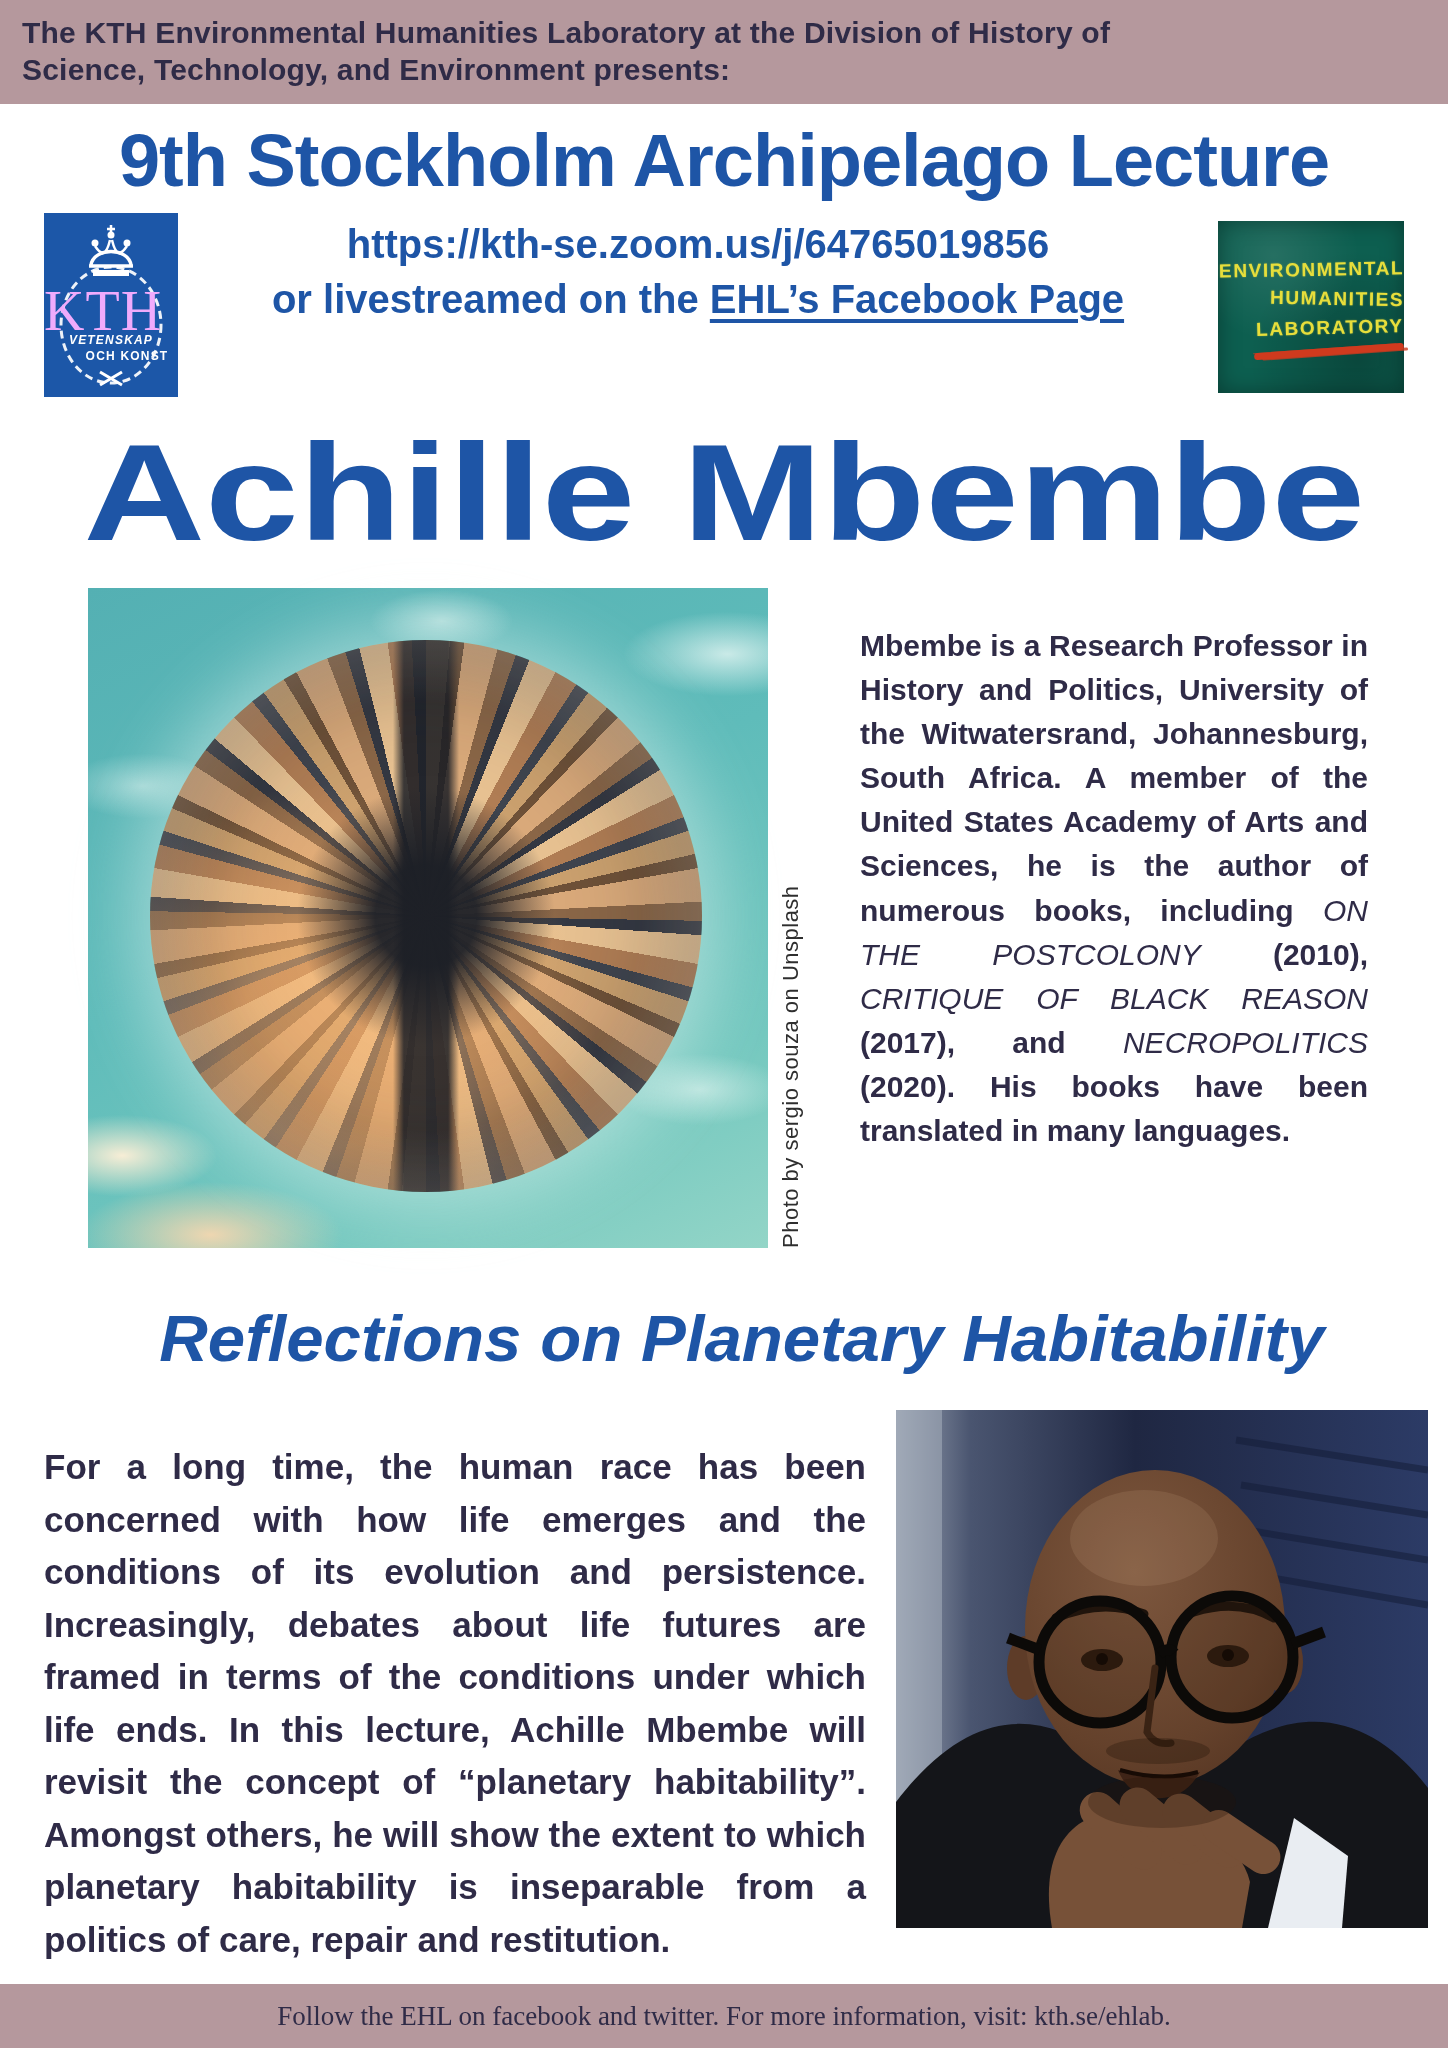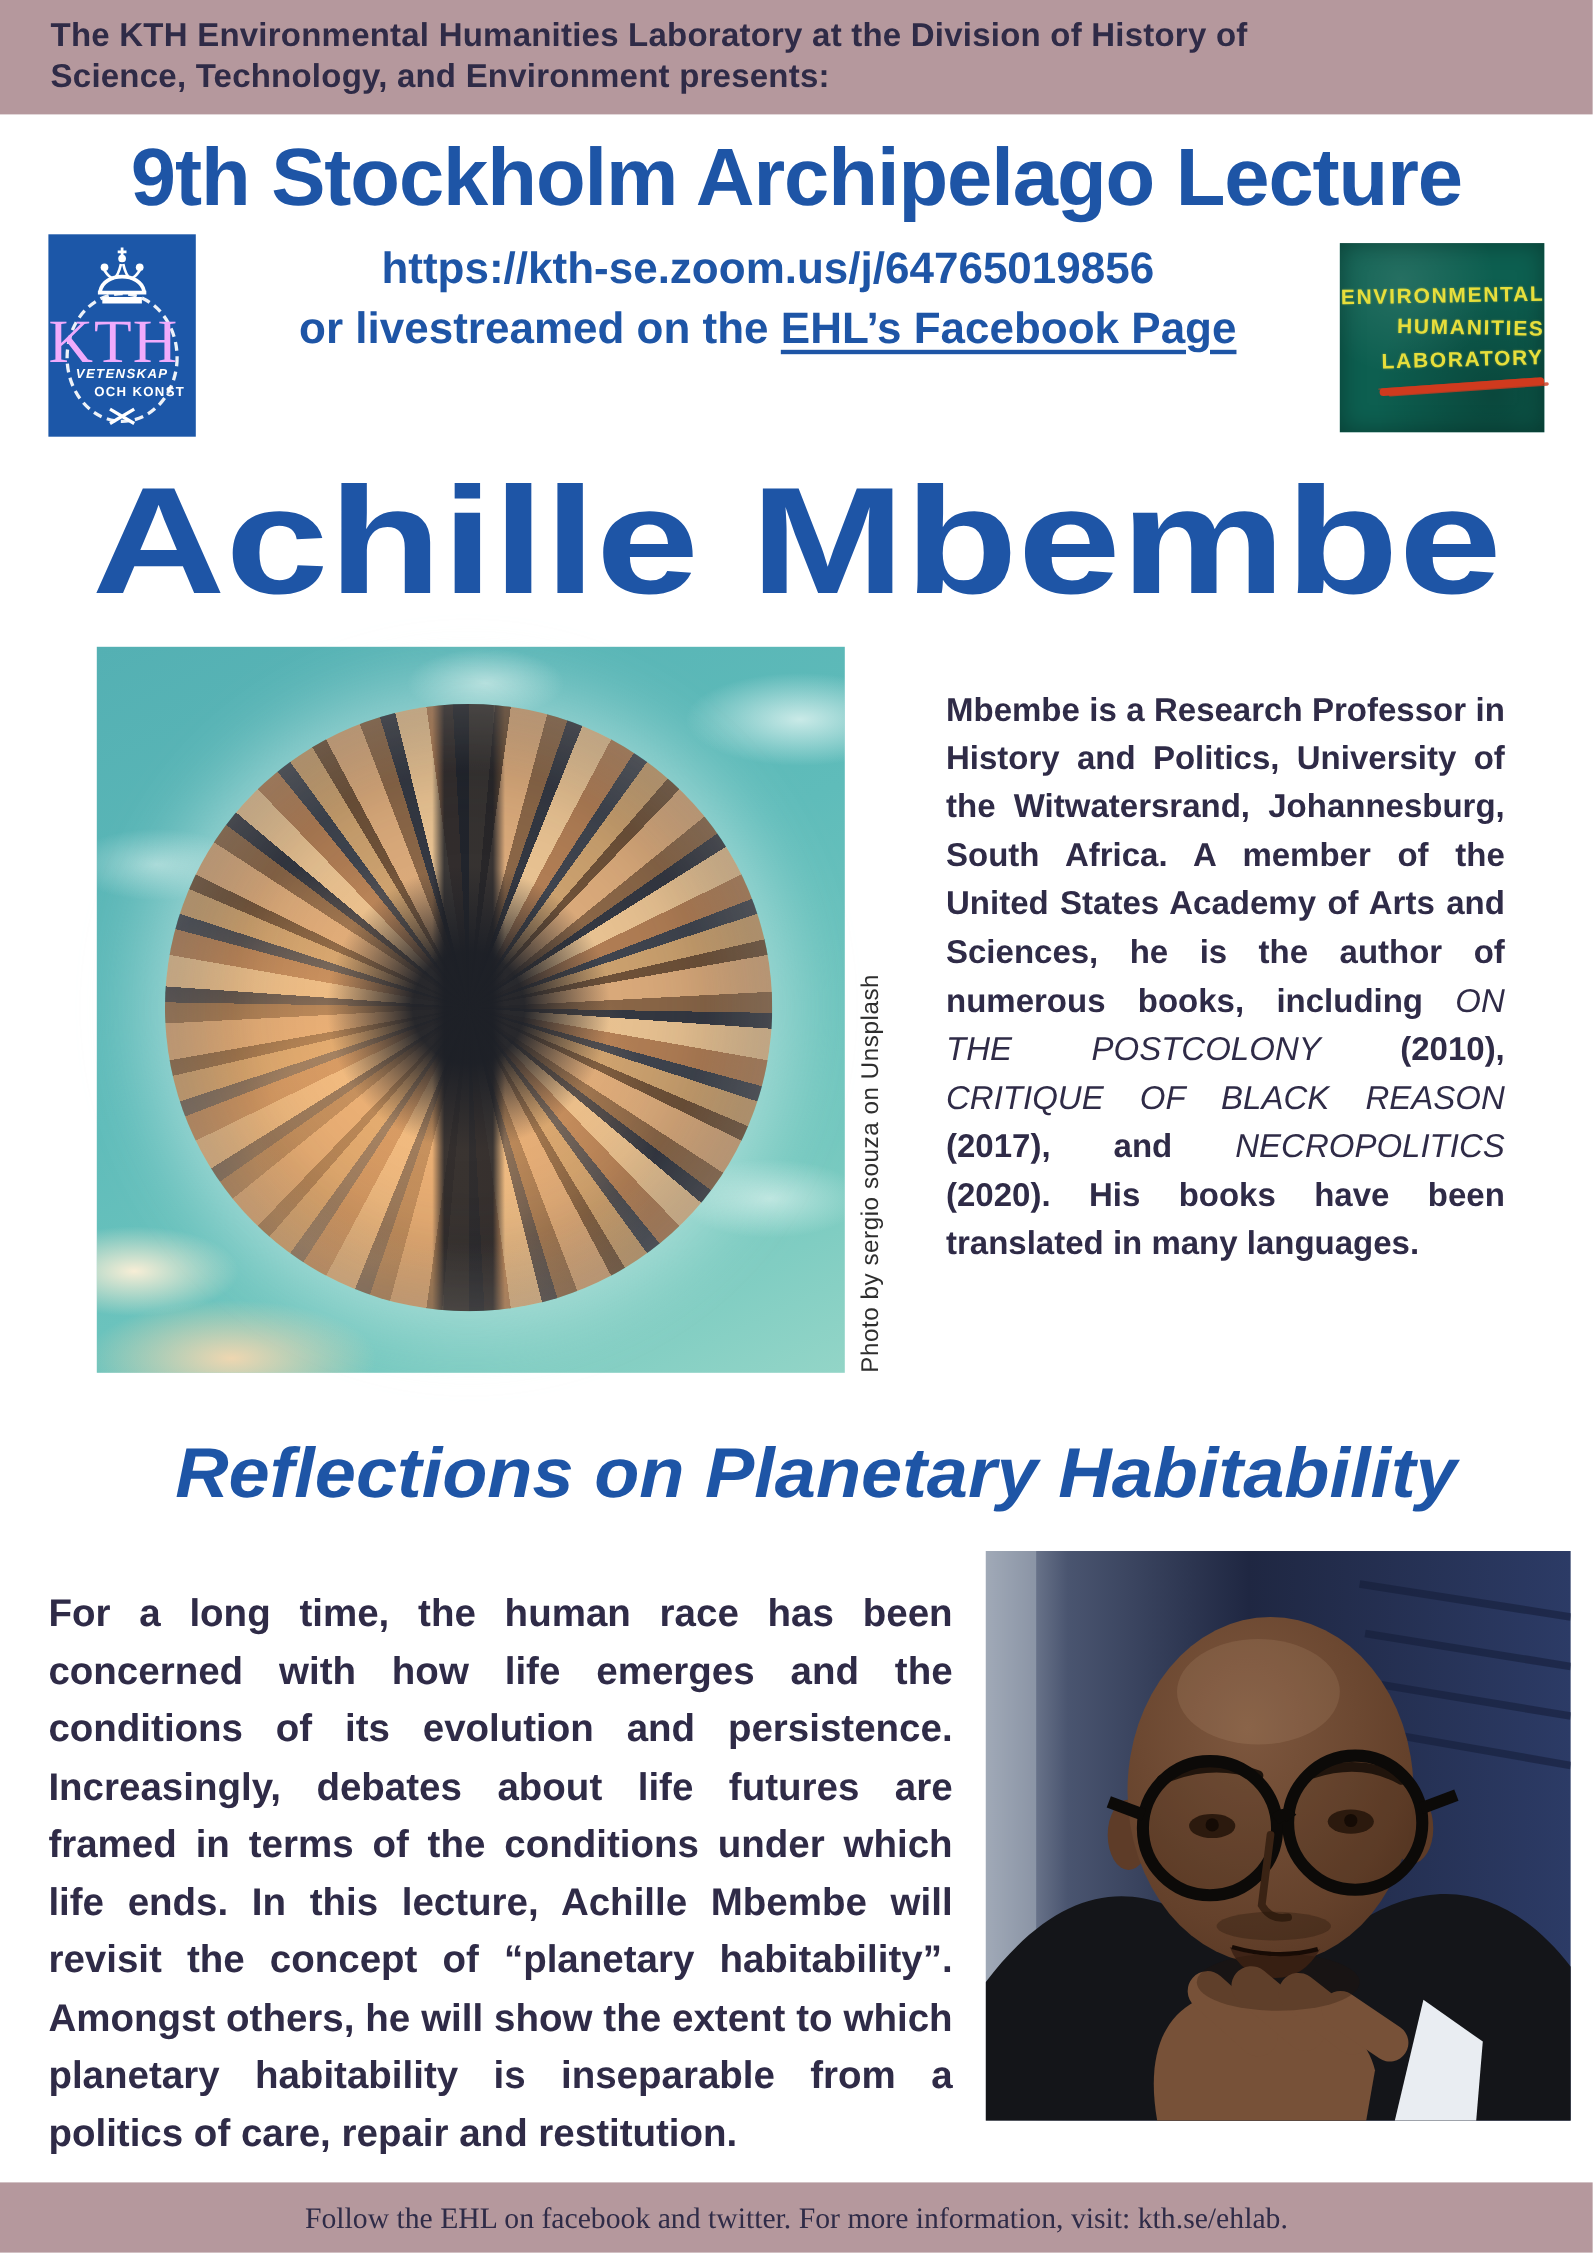--- a/index.html
+++ b/index.html
@@ -18,21 +18,21 @@
     width:1448px;height:2048px;background:#ffffff;
     font-family:"Liberation Sans",sans-serif;
     overflow:hidden;
   }
   .poster{position:relative;width:1448px;height:2048px;background:#fff;}
 
   
   .banner{
     background:var(--banner);
     height:104px;
-    padding:15px 46px 0 46px;
+    padding:15px 46px 0 22px;
     color:var(--ink);
     font-weight:bold;
     font-size:30px;
     line-height:1.22;
     letter-spacing:0.2px;
   }
 
   
   .main-title{
     color:var(--accent);

